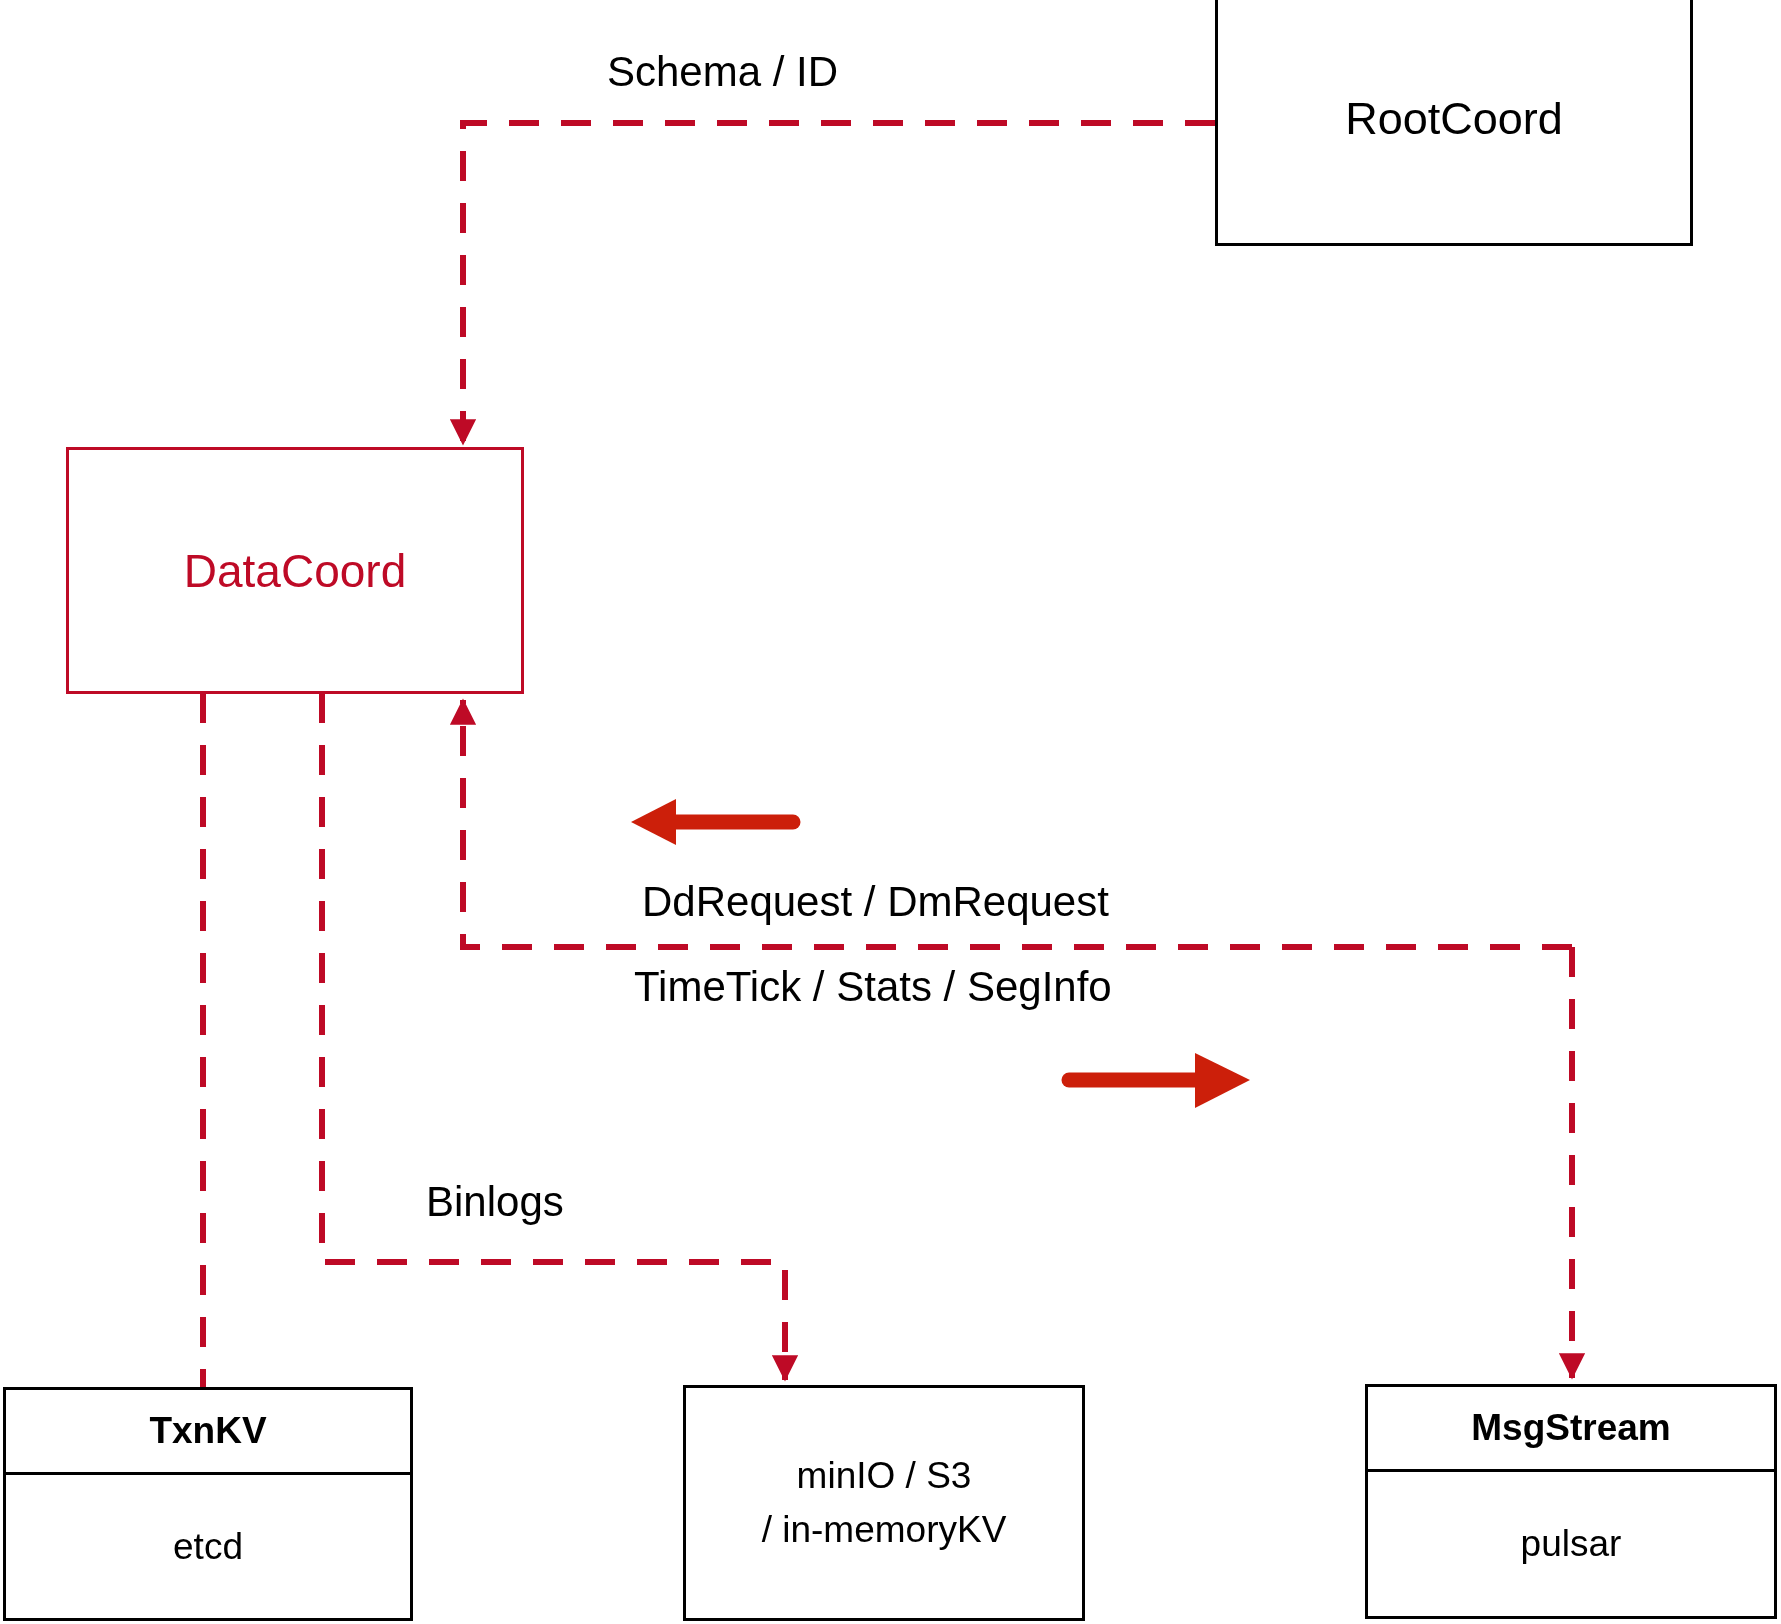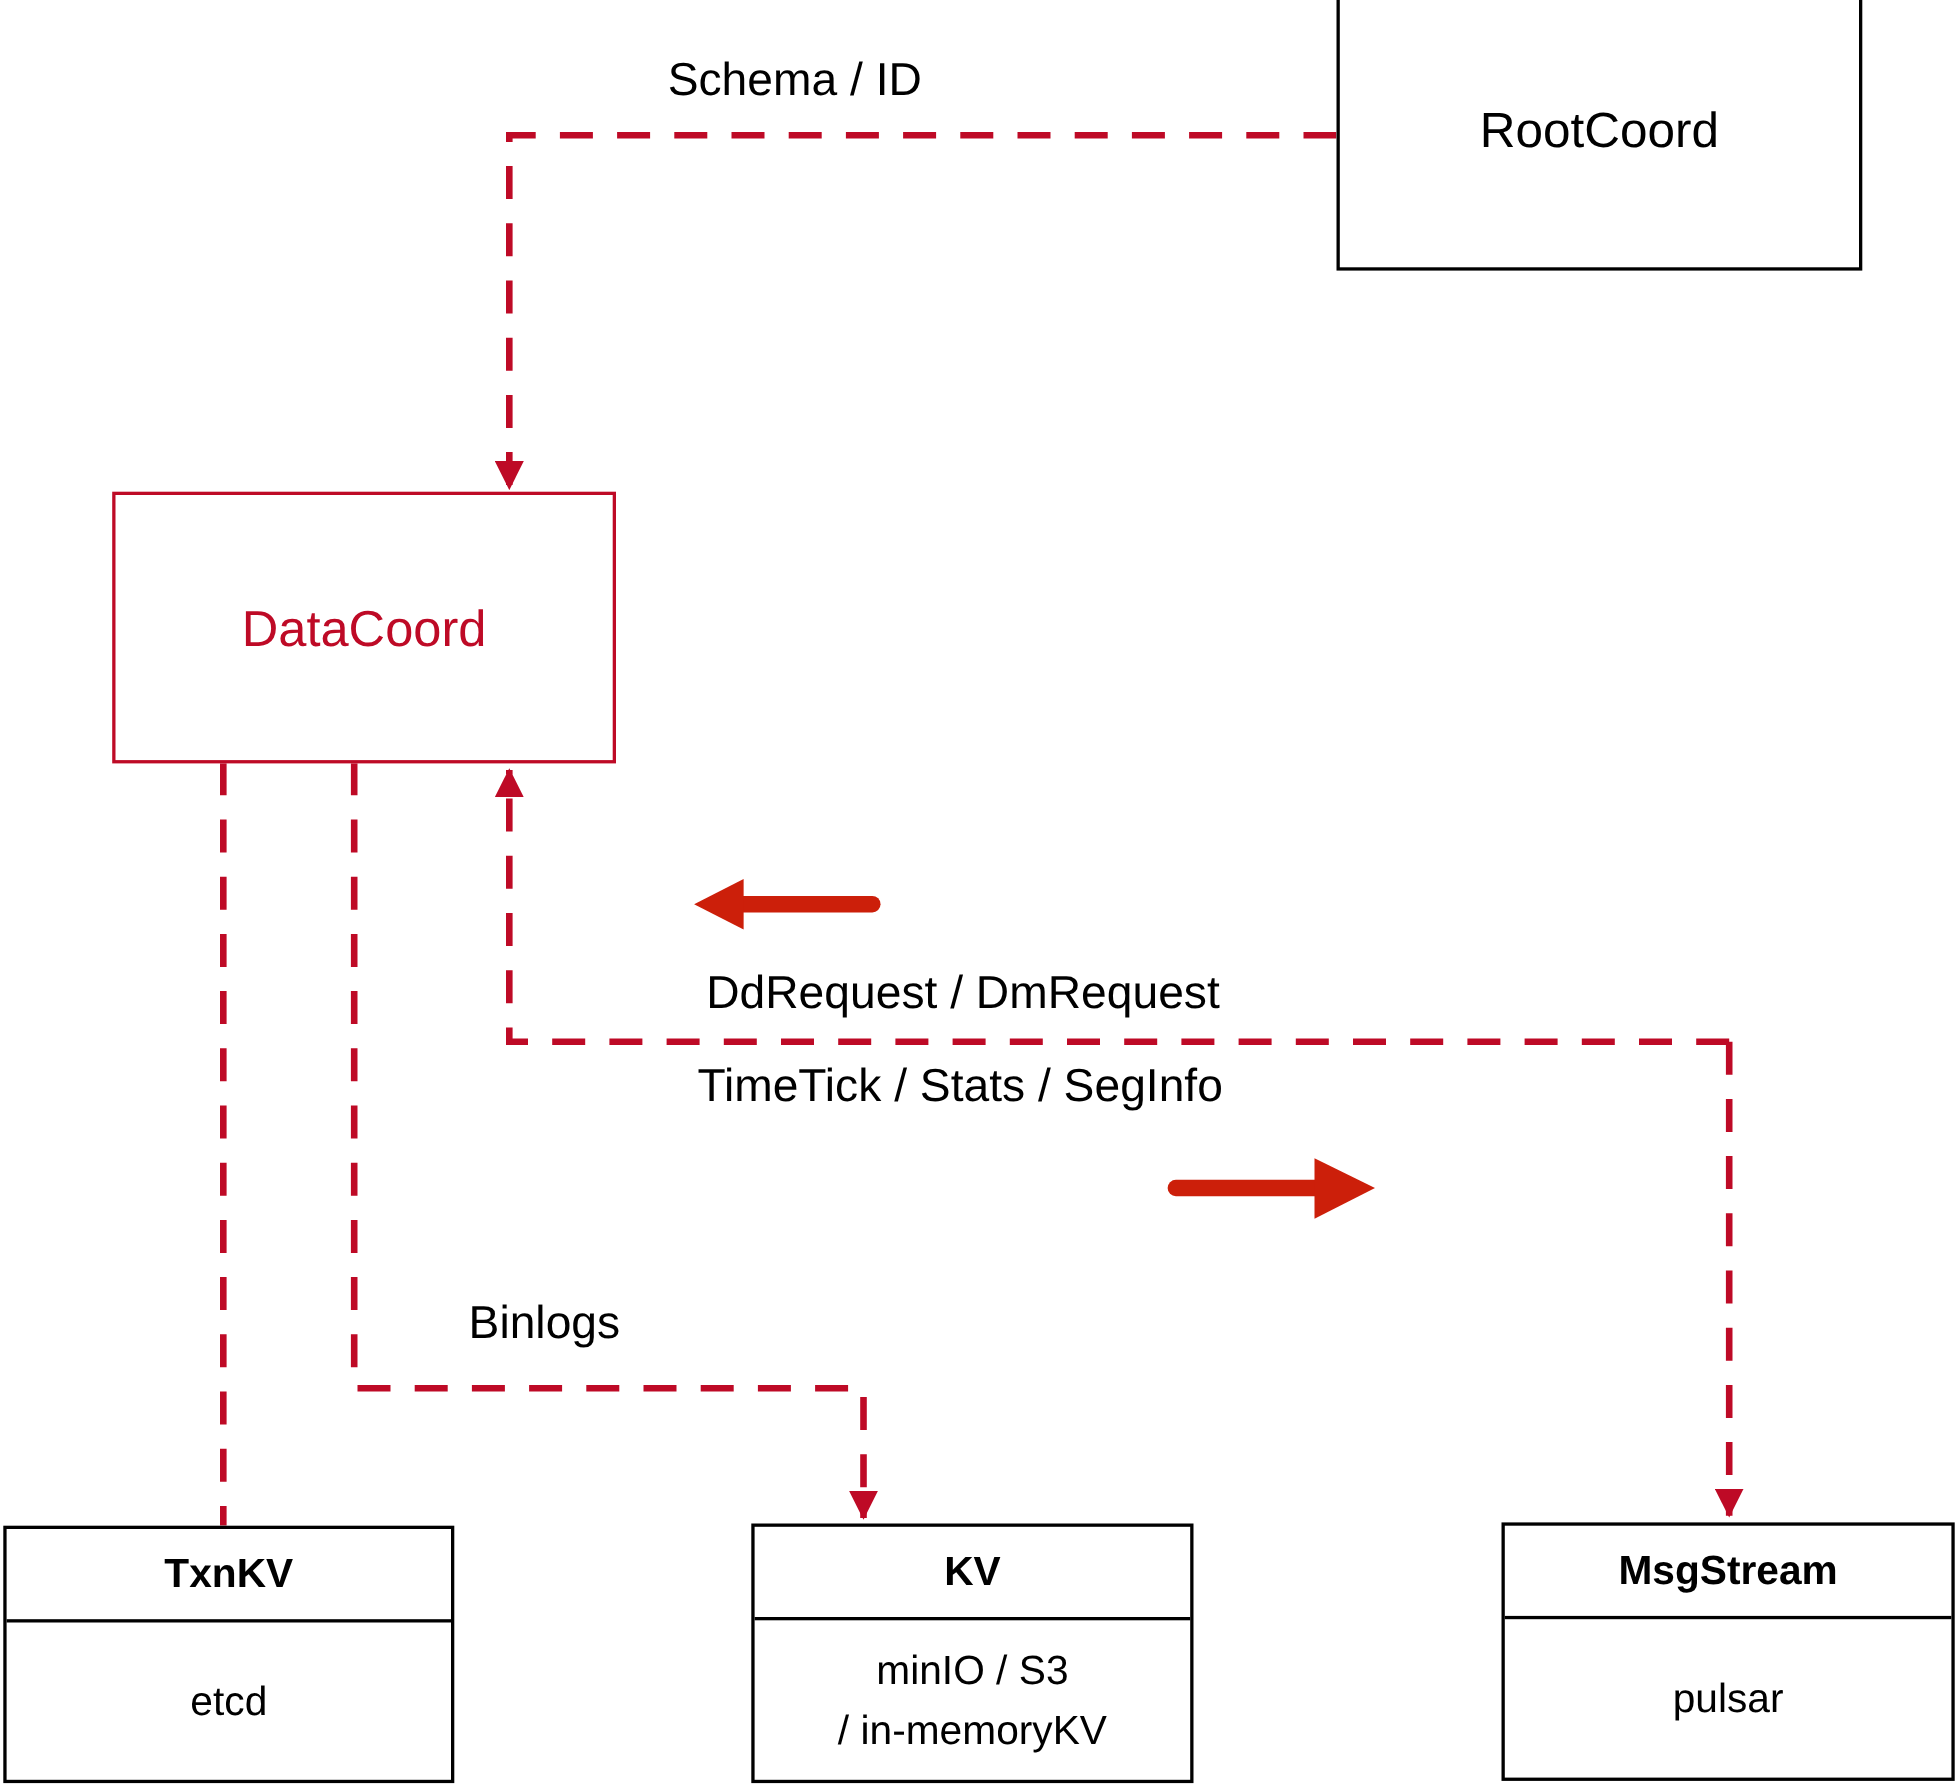--- a/index.html
+++ b/index.html
@@ -41,21 +41,20 @@
     color: #000000;
     font-weight: normal;
     letter-spacing: 0px;
     text-align: center;
   }
   .node-accent {
     border: 3px solid #BE0A26;
     display: flex;
     align-items: center;
     justify-content: center;
-    margin-left: 36px;
   }
   .node-accent .node-title {
     font-size: 46px;
     color: #BE0A26;
     font-weight: normal;
   }
   .node-split {
     border: 3px solid #000000;
     display: flex;
     flex-direction: column;
@@ -140,21 +139,20 @@
   </div>
 
   <div class="node node-split" style="left:3px; top:1387px; width:410px; height:234px;">
     <div class="split-head" style="height:82px;">TxnKV</div>
     <div class="split-body">
       <div>etcd</div>
     </div>
   </div>
 
   <div class="node node-split" style="left:683px; top:1385px; width:402px; height:236px;">
-    <div class="split-head" style="height:82px;">KV</div>
     <div class="split-body">
       <div>minIO / S3</div>
       <div>/ in-memoryKV</div>
     </div>
   </div>
 
   <div class="node node-split" style="left:1365px; top:1384px; width:412px; height:235px;">
     <div class="split-head" style="height:82px;">MsgStream</div>
     <div class="split-body">
       <div>pulsar</div>

